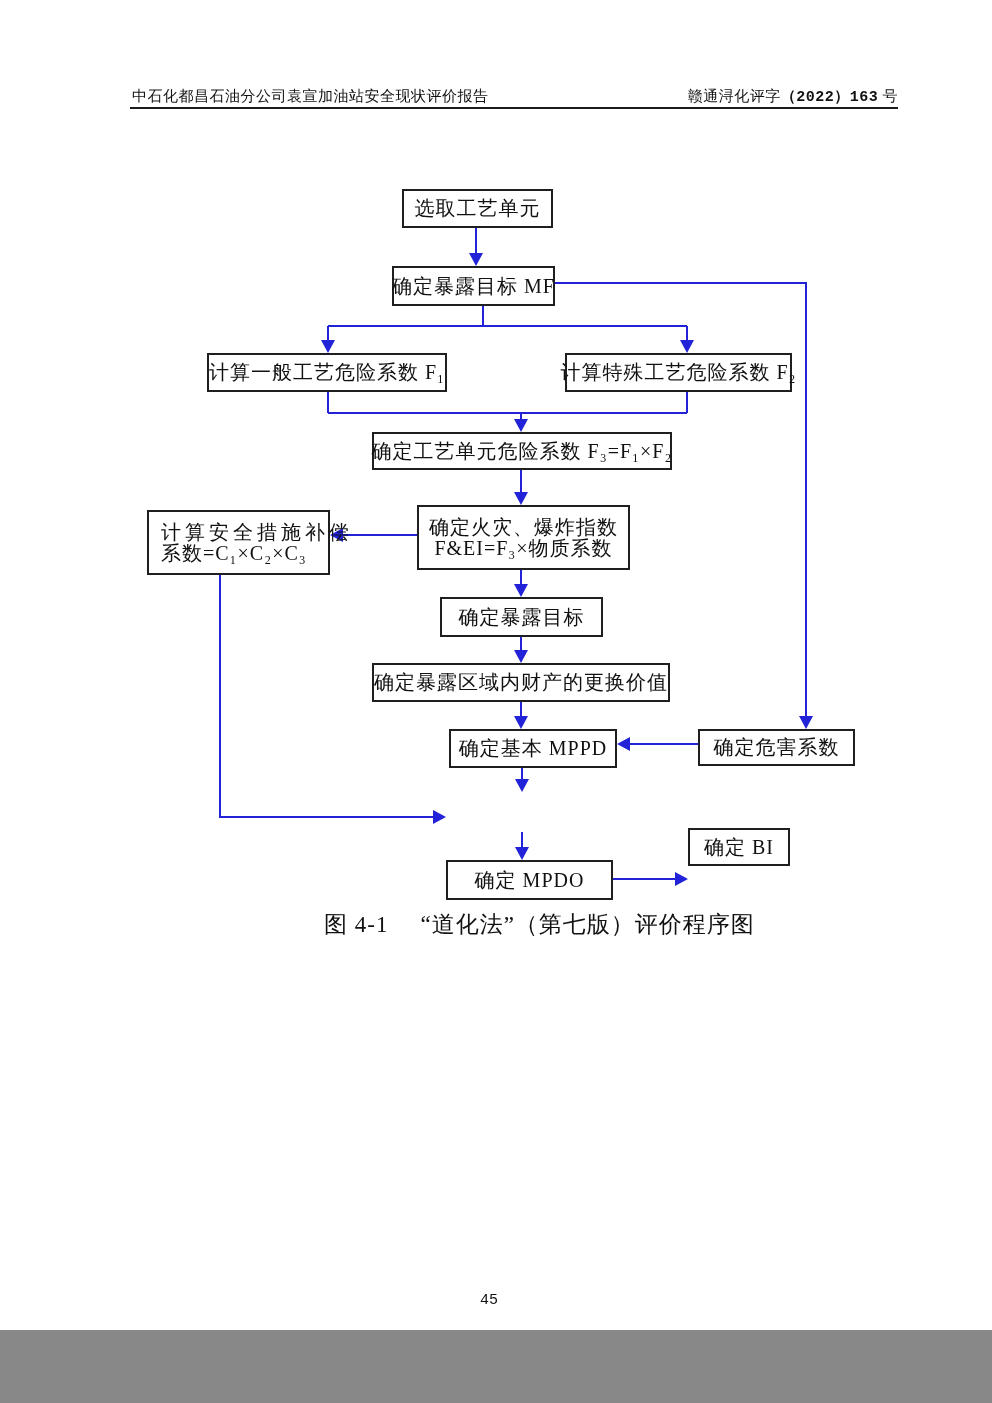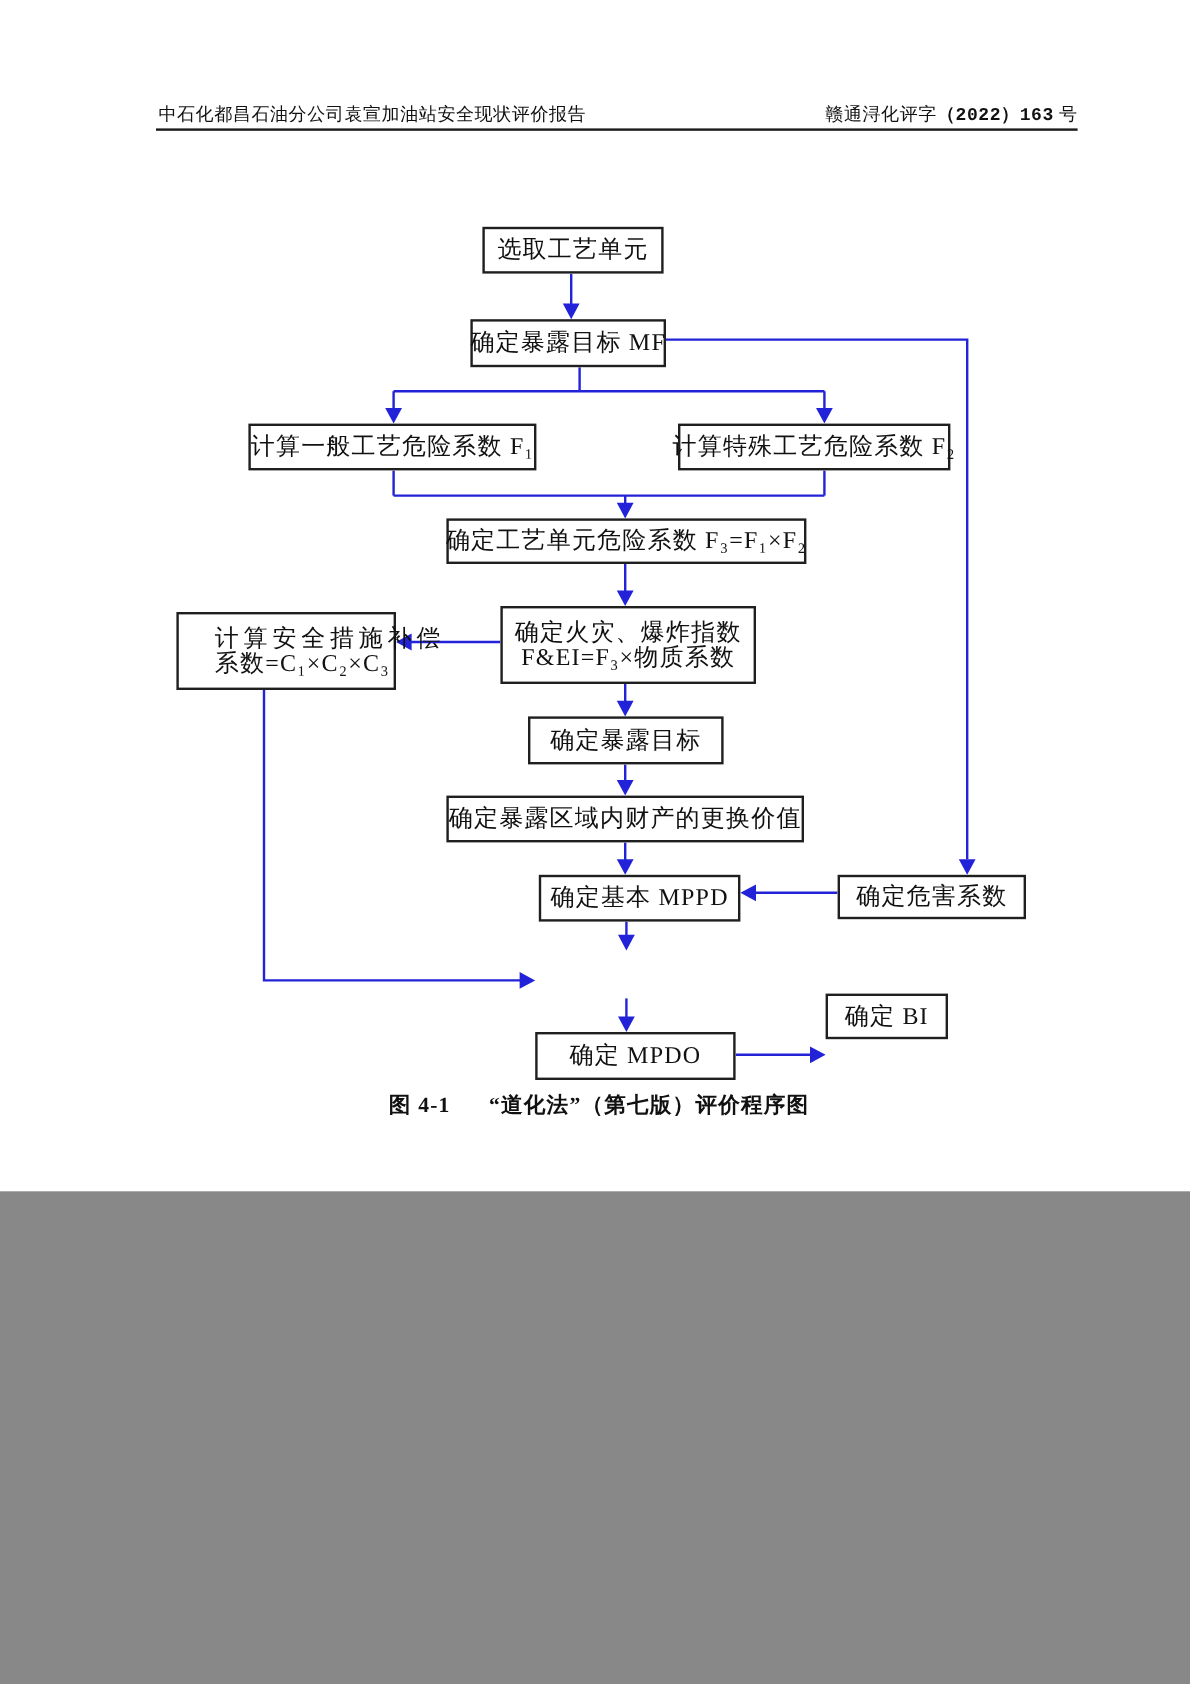--- a/index.html
+++ b/index.html
@@ -3,21 +3,21 @@
 <meta charset="utf-8">
 <style>
   :root{
     --connector-blue:#2222d8;
     --box-border:#1f1f1f;
     --text:#111111;
   }
   html,body{margin:0;padding:0;background:#888;}
   #page{
     position:relative;
-    width:992px;height:993px;
+    width:992px;height:1330px;
     margin:0 auto;
     background:#ffffff;
     font-family:"Liberation Serif","DejaVu Serif",serif;
     color:var(--text);
     overflow:hidden;
   }
   
   .hdr{
     position:absolute;top:88px;font-size:15px;line-height:17px;
     white-space:nowrap;letter-spacing:0.5px;
@@ -36,27 +36,27 @@
   
   .node{
     position:absolute;
     background:#ffffff;
     border:2px solid var(--box-border);
     box-sizing:border-box;
     display:flex;flex-direction:column;align-items:center;justify-content:center;
     font-size:20px;line-height:21px;letter-spacing:1px;
     white-space:nowrap;
   }
-  .node.left-align{align-items:flex-start;padding-left:30px;}
+  .node.left-align{align-items:flex-start;padding-left:12px;}
   .node .spread{letter-spacing:4px;}
   
   .caption{
     position:absolute;left:324px;top:909px;
     display:flex;gap:32px;
-    font-size:18px;font-weight:700;letter-spacing:1px;white-space:nowrap;
+    font-size:23px;font-weight:400;letter-spacing:1px;white-space:nowrap;
   }
   
   .pagenum{
     position:absolute;left:480px;top:1292px;width:85px;
     font-size:15px;font-family:Liberation Mono, monospace;
   }
 </style>
 </head>
 <body>
 

